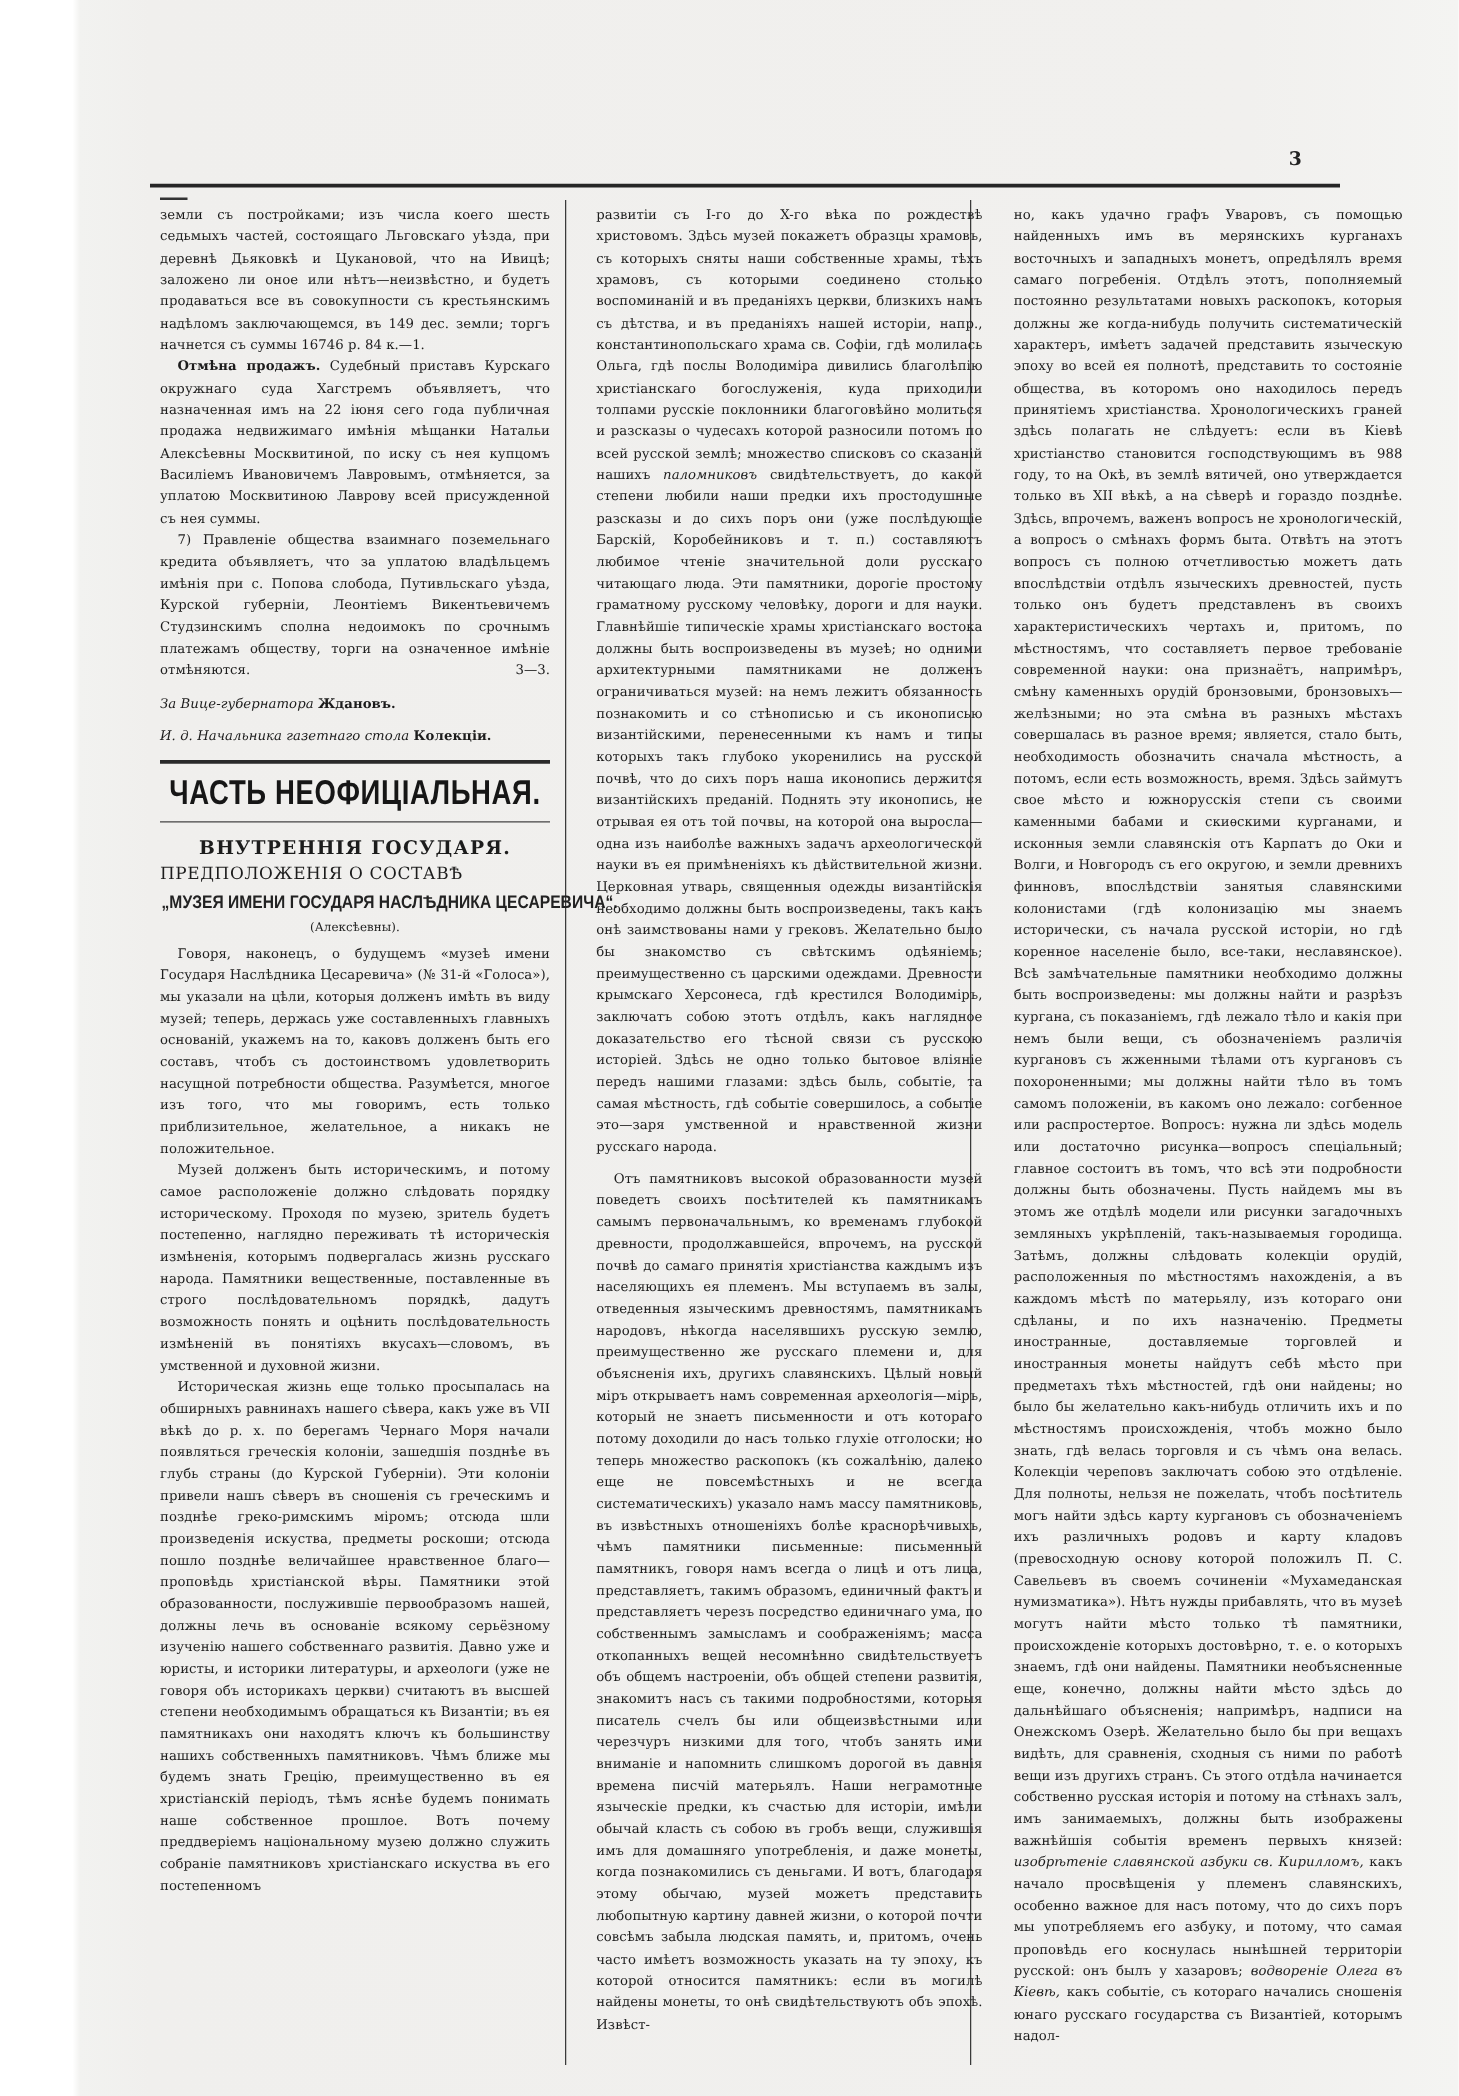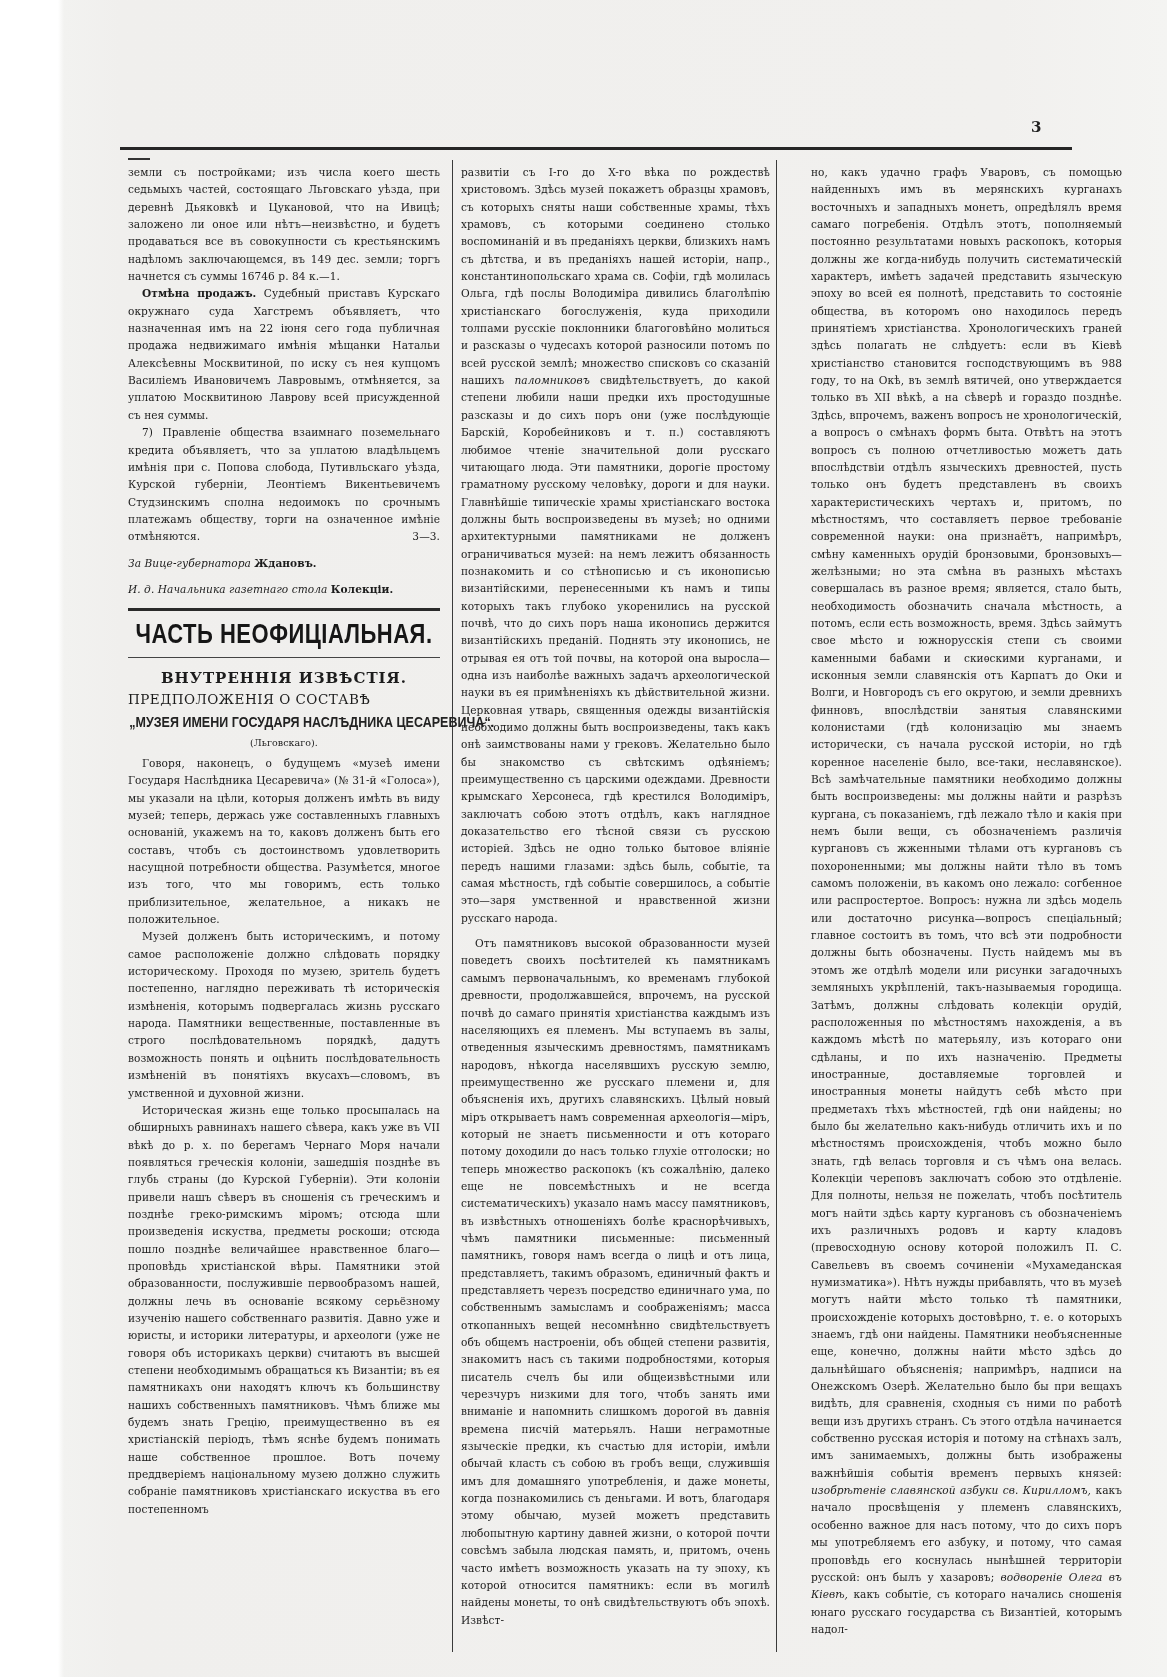--- a/index.html
+++ b/index.html
@@ -24,21 +24,21 @@
     position: absolute; left: 128px; top: 158px; width: 22px; height: 2px; background: #333;
   }
   .col {
     position: absolute; top: 164px;
     font-size: 10.6px; line-height: 17.35px; text-align: justify;
     letter-spacing: 0.05px;
   }
   .col p { margin: 0; text-indent: 14px; }
   .col p.noindent { text-indent: 0; }
   .col1 { left: 128px; width: 312px; }
-  .col2 { left: 461px; width: 309px; }
+  .col2 { left: 477px; width: 309px; }
   .col3 { left: 811px; width: 311px; }
   .vrule { position: absolute; width: 1px; background: #3a3a3a; }
   .vr1 { left: 452px; top: 160px; height: 1492px; }
   .vr2 { left: 776px; top: 160px; height: 1492px; }
   .italic { font-style: italic; }
   .bold { font-weight: bold; }
   .sig { margin-top: 9px !important; text-indent: 0 !important; }
   .section-rule { height: 3px; background: #2a2a2a; margin: 10px 0 0 0; }
   .section-rule-thin { height: 1px; background: #444; margin: 6px 0 12px 0; }
   .section-title {
@@ -71,24 +71,24 @@
 
   <div class="col col1">
     <p class="noindent">земли съ постройками; изъ числа коего шесть седьмыхъ частей, состоящаго Льговскаго уѣзда, при деревнѣ Дьяковкѣ и Цукановой, что на Ивицѣ; заложено ли оное или нѣтъ—неизвѣстно, и будетъ продаваться все въ совокупности съ крестьянскимъ надѣломъ заключающемся, въ 149 дес. земли; торгъ начнется съ суммы 16746 р. 84 к.—1.</p>
     <p><span class="bold">Отмѣна продажъ.</span><span> Судебный приставъ Курскаго окружнаго суда Хагстремъ объявляетъ, что назначенная имъ на 22 іюня сего года публичная продажа недвижимаго имѣнія мѣщанки Натальи Алексѣевны Москвитиной, по иску съ нея купцомъ Василіемъ Ивановичемъ Лавровымъ, отмѣняется, за уплатою Москвитиною Лаврову всей присужденной съ нея суммы.</span></p>
     <p><span>7) Правленіе общества взаимнаго поземельнаго кредита объявляетъ, что за уплатою владѣльцемъ имѣнія при с. Попова слобода, Путивльскаго уѣзда, Курской губерніи, Леонтіемъ Викентьевичемъ Студзинскимъ сполна недоимокъ по срочнымъ платежамъ обществу, торги на означенное имѣніе отмѣняются.</span> <span class="right-num">3—3.</span></p>
     <p class="sig"><span class="italic">За Вице-губернатора</span> <span class="bold">Ждановъ.</span></p>
     <p class="sig"><span class="italic">И. д. Начальника газетнаго стола</span> <span class="bold">Колекціи.</span></p>
     <div class="section-rule"></div>
     <div class="section-title">ЧАСТЬ НЕОФИЦІАЛЬНАЯ.</div>
     <div class="section-rule-thin"></div>
-    <div class="subsection">ВНУТРЕННІЯ ИЗВѢСТІЯ.</div>
+    <div class="subsection">ВНУТРЕННІЯ ГОСУДАРЯ.</div>
     <div class="headline-sm">ПРЕДПОЛОЖЕНІЯ О СОСТАВѢ</div>
     <div class="headline-lg">„МУЗЕЯ ИМЕНИ ГОСУДАРЯ НАСЛѢДНИКА ЦЕСАРЕВИЧА“.</div>
-    <div class="continuation">(Льговскаго).</div>
+    <div class="continuation">(Алексѣевны).</div>
     <p>Говоря, наконецъ, о будущемъ «музеѣ имени Государя Наслѣдника Цесаревича» (№ 31-й «Голоса»), мы указали на цѣли, которыя долженъ имѣть въ виду музей; теперь, держась уже составленныхъ главныхъ основаній, укажемъ на то, каковъ долженъ быть его составъ, чтобъ съ достоинствомъ удовлетворить насущной потребности общества. Разумѣется, многое изъ того, что мы говоримъ, есть только приблизительное, желательное, а никакъ не положительное.</p>
     <p>Музей долженъ быть историческимъ, и потому самое расположеніе должно слѣдовать порядку историческому. Проходя по музею, зритель будетъ постепенно, наглядно переживать тѣ историческія измѣненія, которымъ подвергалась жизнь русскаго народа. Памятники вещественные, поставленные въ строго послѣдовательномъ порядкѣ, дадутъ возможность понять и оцѣнить послѣдовательность измѣненій въ понятіяхъ вкусахъ—словомъ, въ умственной и духовной жизни.</p>
     <p>Историческая жизнь еще только просыпалась на обширныхъ равнинахъ нашего сѣвера, какъ уже въ VII вѣкѣ до р. х. по берегамъ Чернаго Моря начали появляться греческія колоніи, зашедшія позднѣе въ глубь страны (до Курской Губерніи). Эти колоніи привели нашъ сѣверъ въ сношенія съ греческимъ и позднѣе греко-римскимъ міромъ; отсюда шли произведенія искуства, предметы роскоши; отсюда пошло позднѣе величайшее нравственное благо—проповѣдь христіанской вѣры. Памятники этой образованности, послужившіе первообразомъ нашей, должны лечь въ основаніе всякому серьёзному изученію нашего собственнаго развитія. Давно уже и юристы, и историки литературы, и археологи (уже не говоря объ историкахъ церкви) считаютъ въ высшей степени необходимымъ обращаться къ Византіи; въ ея памятникахъ они находятъ ключъ къ большинству нашихъ собственныхъ памятниковъ. Чѣмъ ближе мы будемъ знать Грецію, преимущественно въ ея христіанскій періодъ, тѣмъ яснѣе будемъ понимать наше собственное прошлое. Вотъ почему преддверіемъ національному музею должно служить собраніе памятниковъ христіанскаго искуства въ его постепенномъ</p>
   </div>
 
   <div class="col col2">
     <p class="noindent"><span>развитіи съ I-го до X-го вѣка по рождествѣ христовомъ. Здѣсь музей покажетъ образцы храмовъ, съ которыхъ сняты наши собственные храмы, тѣхъ храмовъ, съ которыми соединено столько воспоминаній и въ преданіяхъ церкви, близкихъ намъ съ дѣтства, и въ преданіяхъ нашей исторіи, напр., константинопольскаго храма св. Софіи, гдѣ молилась Ольга, гдѣ послы Володиміра дивились благолѣпію христіанскаго богослуженія, куда приходили толпами русскіе поклонники благоговѣйно молиться и разсказы о чудесахъ которой разносили потомъ по всей русской землѣ; множество списковъ со сказаній нашихъ</span> <span class="italic">паломниковъ</span><span> свидѣтельствуетъ, до какой степени любили наши предки ихъ простодушные разсказы и до сихъ поръ они (уже послѣдующіе Барскій, Коробейниковъ и т. п.) составляютъ любимое чтеніе значительной доли русскаго читающаго люда. Эти памятники, дорогіе простому граматному русскому человѣку, дороги и для науки. Главнѣйшіе типическіе храмы христіанскаго востока должны быть воспроизведены въ музеѣ; но одними архитектурными памятниками не долженъ ограничиваться музей: на немъ лежитъ обязанность познакомить и со стѣнописью и съ иконописью византійскими, перенесенными къ намъ и типы которыхъ такъ глубоко укоренились на русской почвѣ, что до сихъ поръ наша иконопись держится византійскихъ преданій. Поднять эту иконопись, не отрывая ея отъ той почвы, на которой она выросла—одна изъ наиболѣе важныхъ задачъ археологической науки въ ея примѣненіяхъ къ дѣйствительной жизни. Церковная утварь, священныя одежды византійскія необходимо должны быть воспроизведены, такъ какъ онѣ заимствованы нами у грековъ. Желательно было бы знакомство съ свѣтскимъ одѣяніемъ; преимущественно съ царскими одеждами. Древности крымскаго Херсонеса, гдѣ крестился Володиміръ, заключатъ собою этотъ отдѣлъ, какъ наглядное доказательство его тѣсной связи съ русскою исторіей. Здѣсь не одно только бытовое вліяніе передъ нашими глазами: здѣсь быль, событіе, та самая мѣстность, гдѣ событіе совершилось, а событіе это—заря умственной и нравственной жизни русскаго народа.</span></p>
     <p style="margin-top:8px">Отъ памятниковъ высокой образованности музей поведетъ своихъ посѣтителей къ памятникамъ самымъ первоначальнымъ, ко временамъ глубокой древности, продолжавшейся, впрочемъ, на русской почвѣ до самаго принятія христіанства каждымъ изъ населяющихъ ея племенъ. Мы вступаемъ въ залы, отведенныя языческимъ древностямъ, памятникамъ народовъ, нѣкогда населявшихъ русскую землю, преимущественно же русскаго племени и, для объясненія ихъ, другихъ славянскихъ. Цѣлый новый міръ открываетъ намъ современная археологія—міръ, который не знаетъ письменности и отъ котораго потому доходили до насъ только глухіе отголоски; но теперь множество раскопокъ (къ сожалѣнію, далеко еще не повсемѣстныхъ и не всегда систематическихъ) указало намъ массу памятниковъ, въ извѣстныхъ отношеніяхъ болѣе краснорѣчивыхъ, чѣмъ памятники письменные: письменный памятникъ, говоря намъ всегда о лицѣ и отъ лица, представляетъ, такимъ образомъ, единичный фактъ и представляетъ черезъ посредство единичнаго ума, по собственнымъ замысламъ и соображеніямъ; масса откопанныхъ вещей несомнѣнно свидѣтельствуетъ объ общемъ настроеніи, объ общей степени развитія, знакомитъ насъ съ такими подробностями, которыя писатель счелъ бы или общеизвѣстными или черезчуръ низкими для того, чтобъ занять ими вниманіе и напомнить слишкомъ дорогой въ давнія времена писчій матерьялъ. Наши неграмотные языческіе предки, къ счастью для исторіи, имѣли обычай класть съ собою въ гробъ вещи, служившія имъ для домашняго употребленія, и даже монеты, когда познакомились съ деньгами. И вотъ, благодаря этому обычаю, музей можетъ представить любопытную картину давней жизни, о которой почти совсѣмъ забыла людская память, и, притомъ, очень часто имѣетъ возможность указать на ту эпоху, къ которой относится памятникъ: если въ могилѣ найдены монеты, то онѣ свидѣтельствуютъ объ эпохѣ. Извѣст-</p>
   </div>
 

